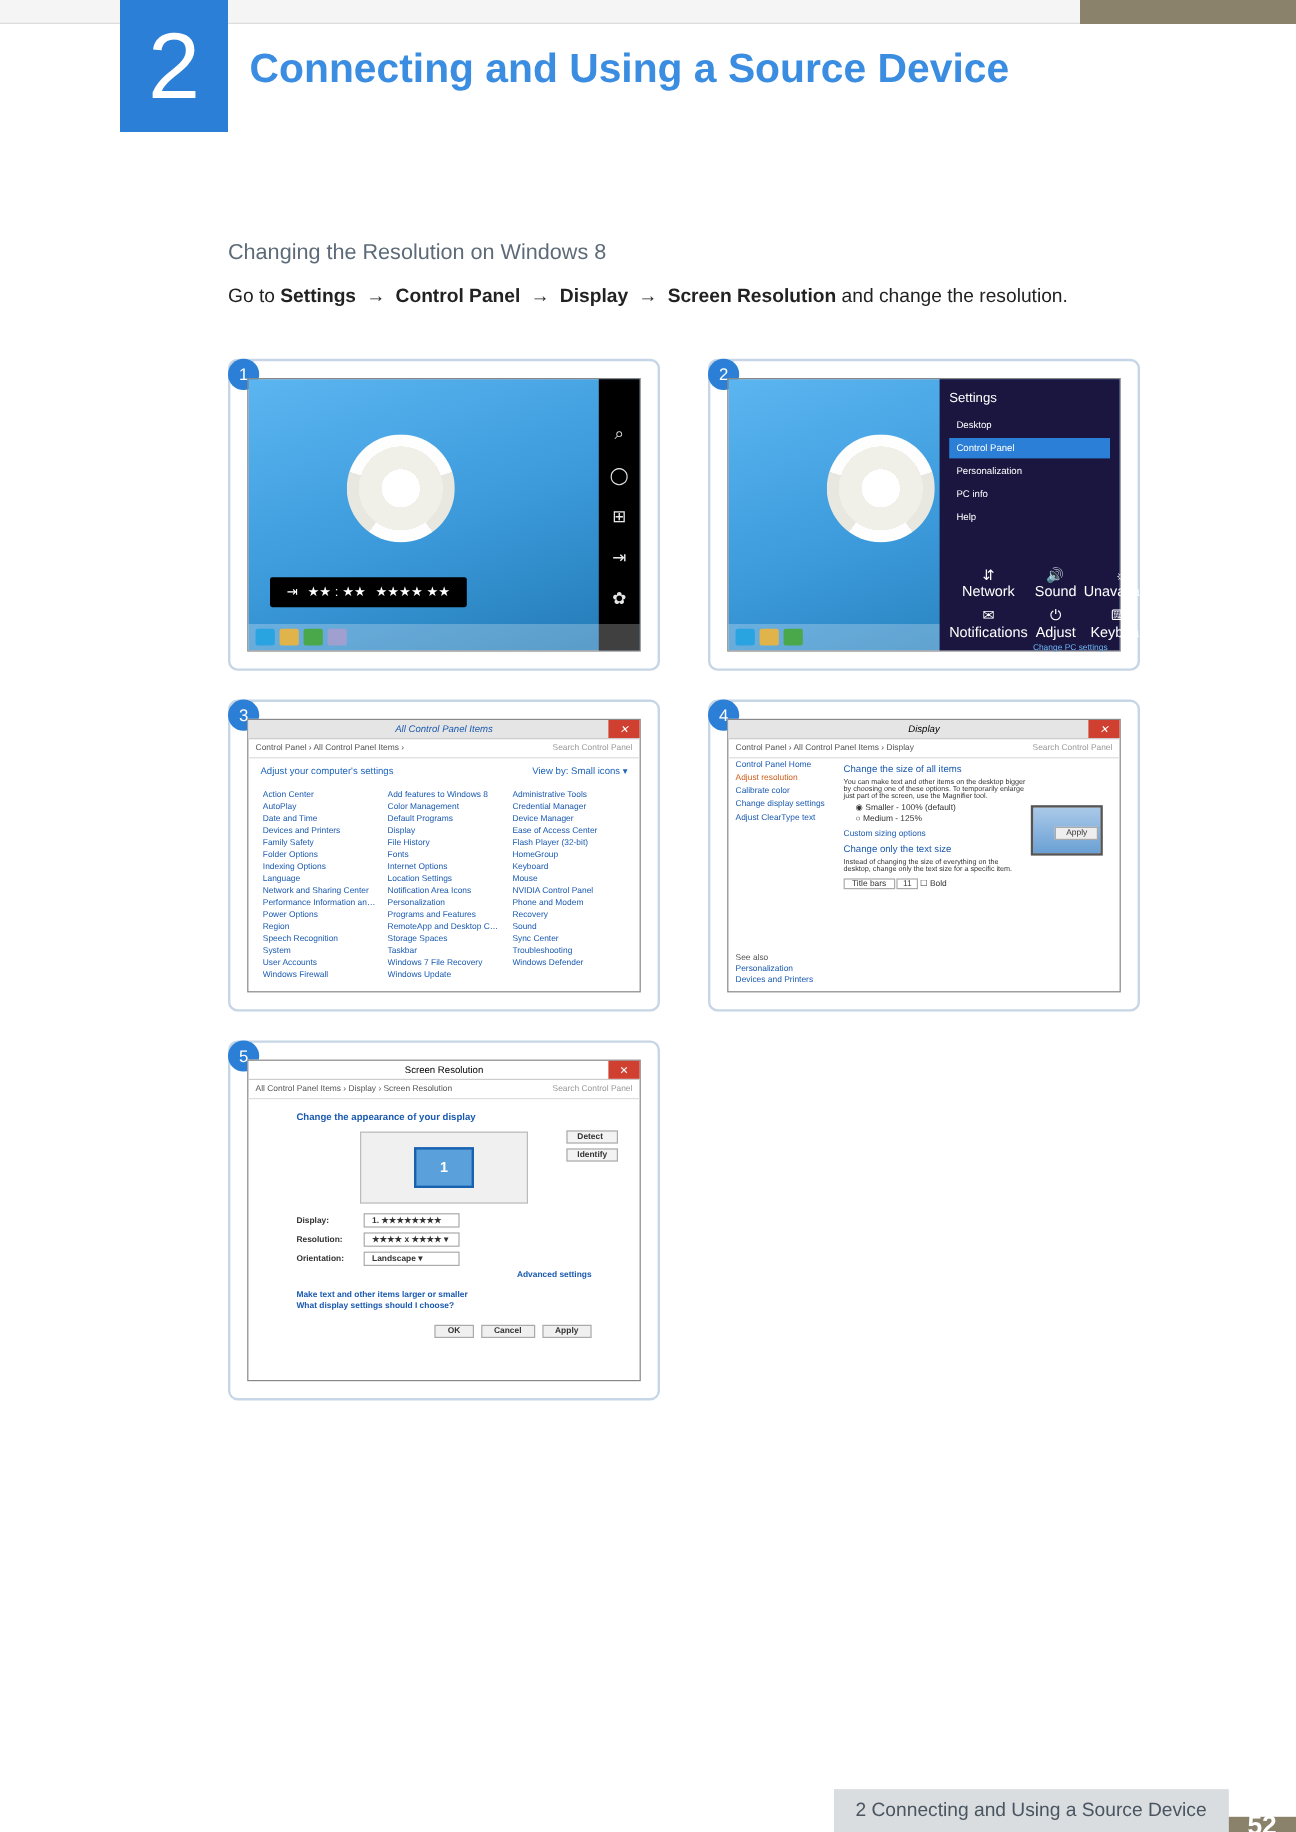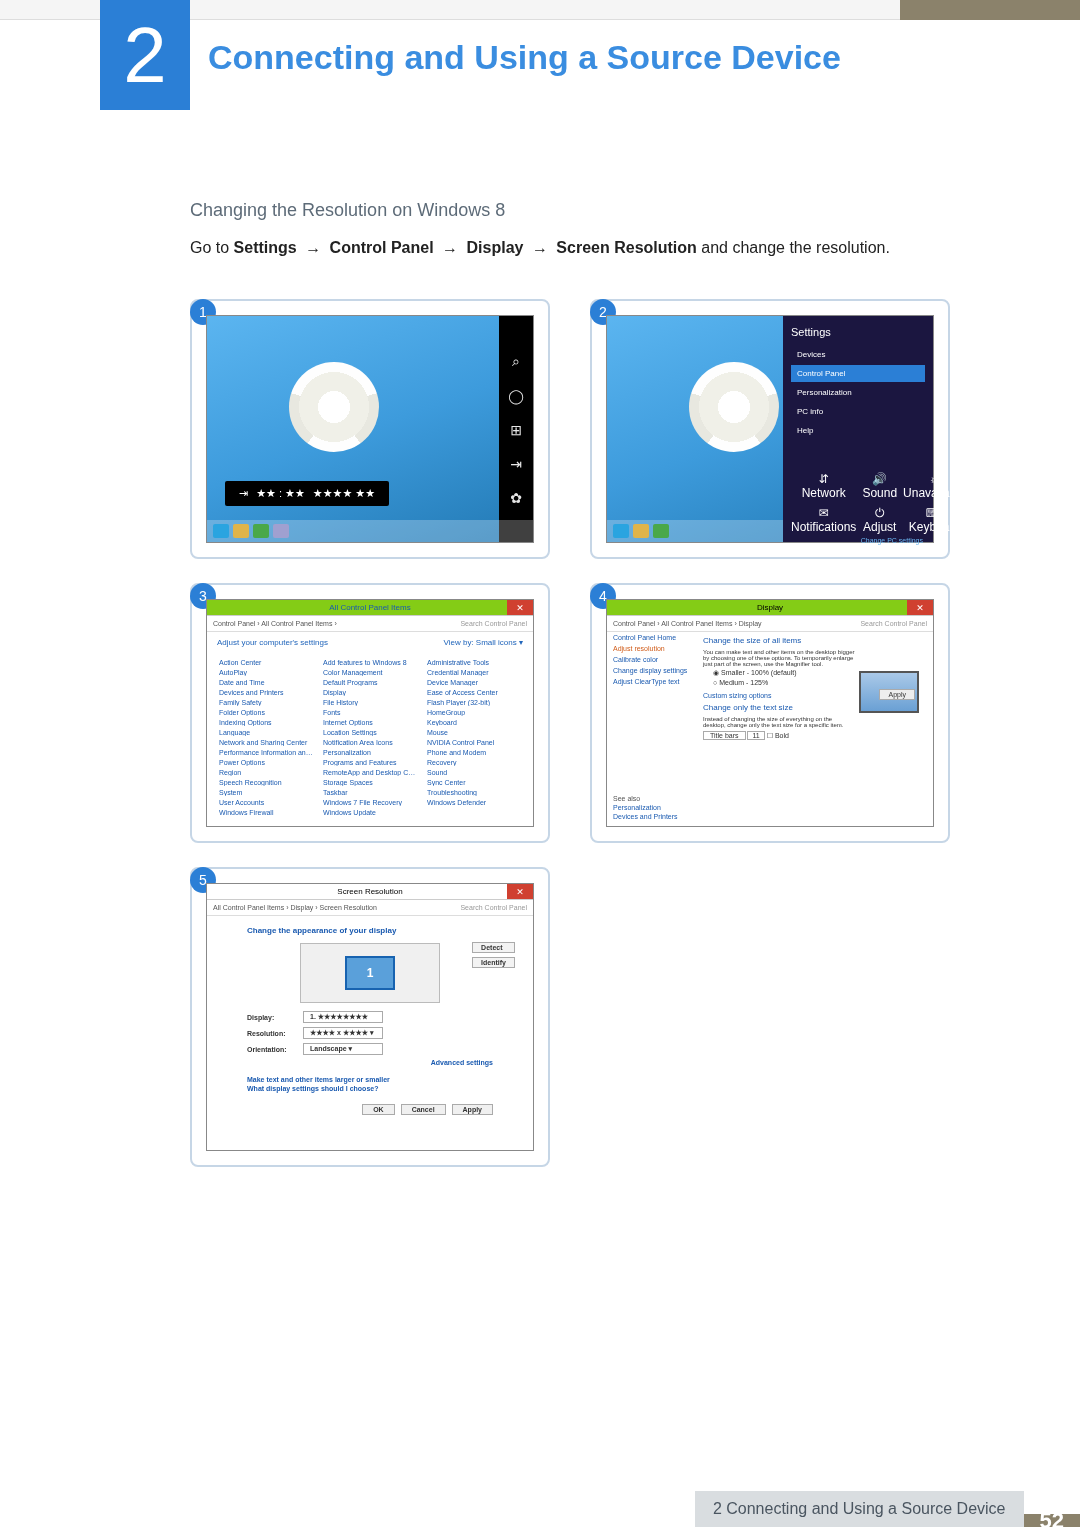--- a/index.html
+++ b/index.html
@@ -152,22 +152,22 @@
 
   .cp-window {
     width: 100%; height: 100%;
     border: 1px solid #888;
     background: #fff;
     font-size: 7px;
     color: #1a5ab0;
     position: relative;
   }
   .cp-title {
-    background: #84cc16; border-bottom:1px solid #ccc;
-    text-align:center; font-size:8px; padding:3px; position:relative;
+    background: #e5e5e5; border-bottom:1px solid #ccc;
+    text-align:center; font-size:8px; padding:3px; position:relative;font-style:italic;
   }
   .cp-close { position:absolute; right:0; top:0; width:26px; height:100%; background:#d04030; color:#fff; display:flex; align-items:center; justify-content:center; font-size:9px; }
   .cp-addr { padding:4px 6px; border-bottom:1px solid #ddd; color:#555; display:flex; justify-content:space-between; }
   .cp-adjust { color:#2266bb; padding:6px 10px; font-size:8px; display:flex; justify-content:space-between; }
   .cp-grid {
     display:grid; grid-template-columns:repeat(3,1fr);
     gap:3px 10px; padding:6px 12px;
   }
   .cp-grid span { white-space:nowrap; overflow:hidden; text-overflow:ellipsis; }
 
@@ -285,21 +285,21 @@
       <div class="badge-num">2</div>
       <div class="win8-desktop">
         <div class="flower"></div>
         <div class="taskbar">
           <div class="ico ico-ie"></div>
           <div class="ico ico-folder"></div>
           <div class="ico ico-store"></div>
         </div>
         <div class="settings-panel">
           <div class="hdr">Settings</div>
-          <div class="item">Devices</div>
+          <div class="item">Desktop</div>
           <div class="item active">Control Panel</div>
           <div class="item">Personalization</div>
           <div class="item">PC info</div>
           <div class="item">Help</div>
           <div class="settings-bottom">
             <div>
                 <span>⇵</span>
                 <span>Network</span>
               </div>
             <div>

